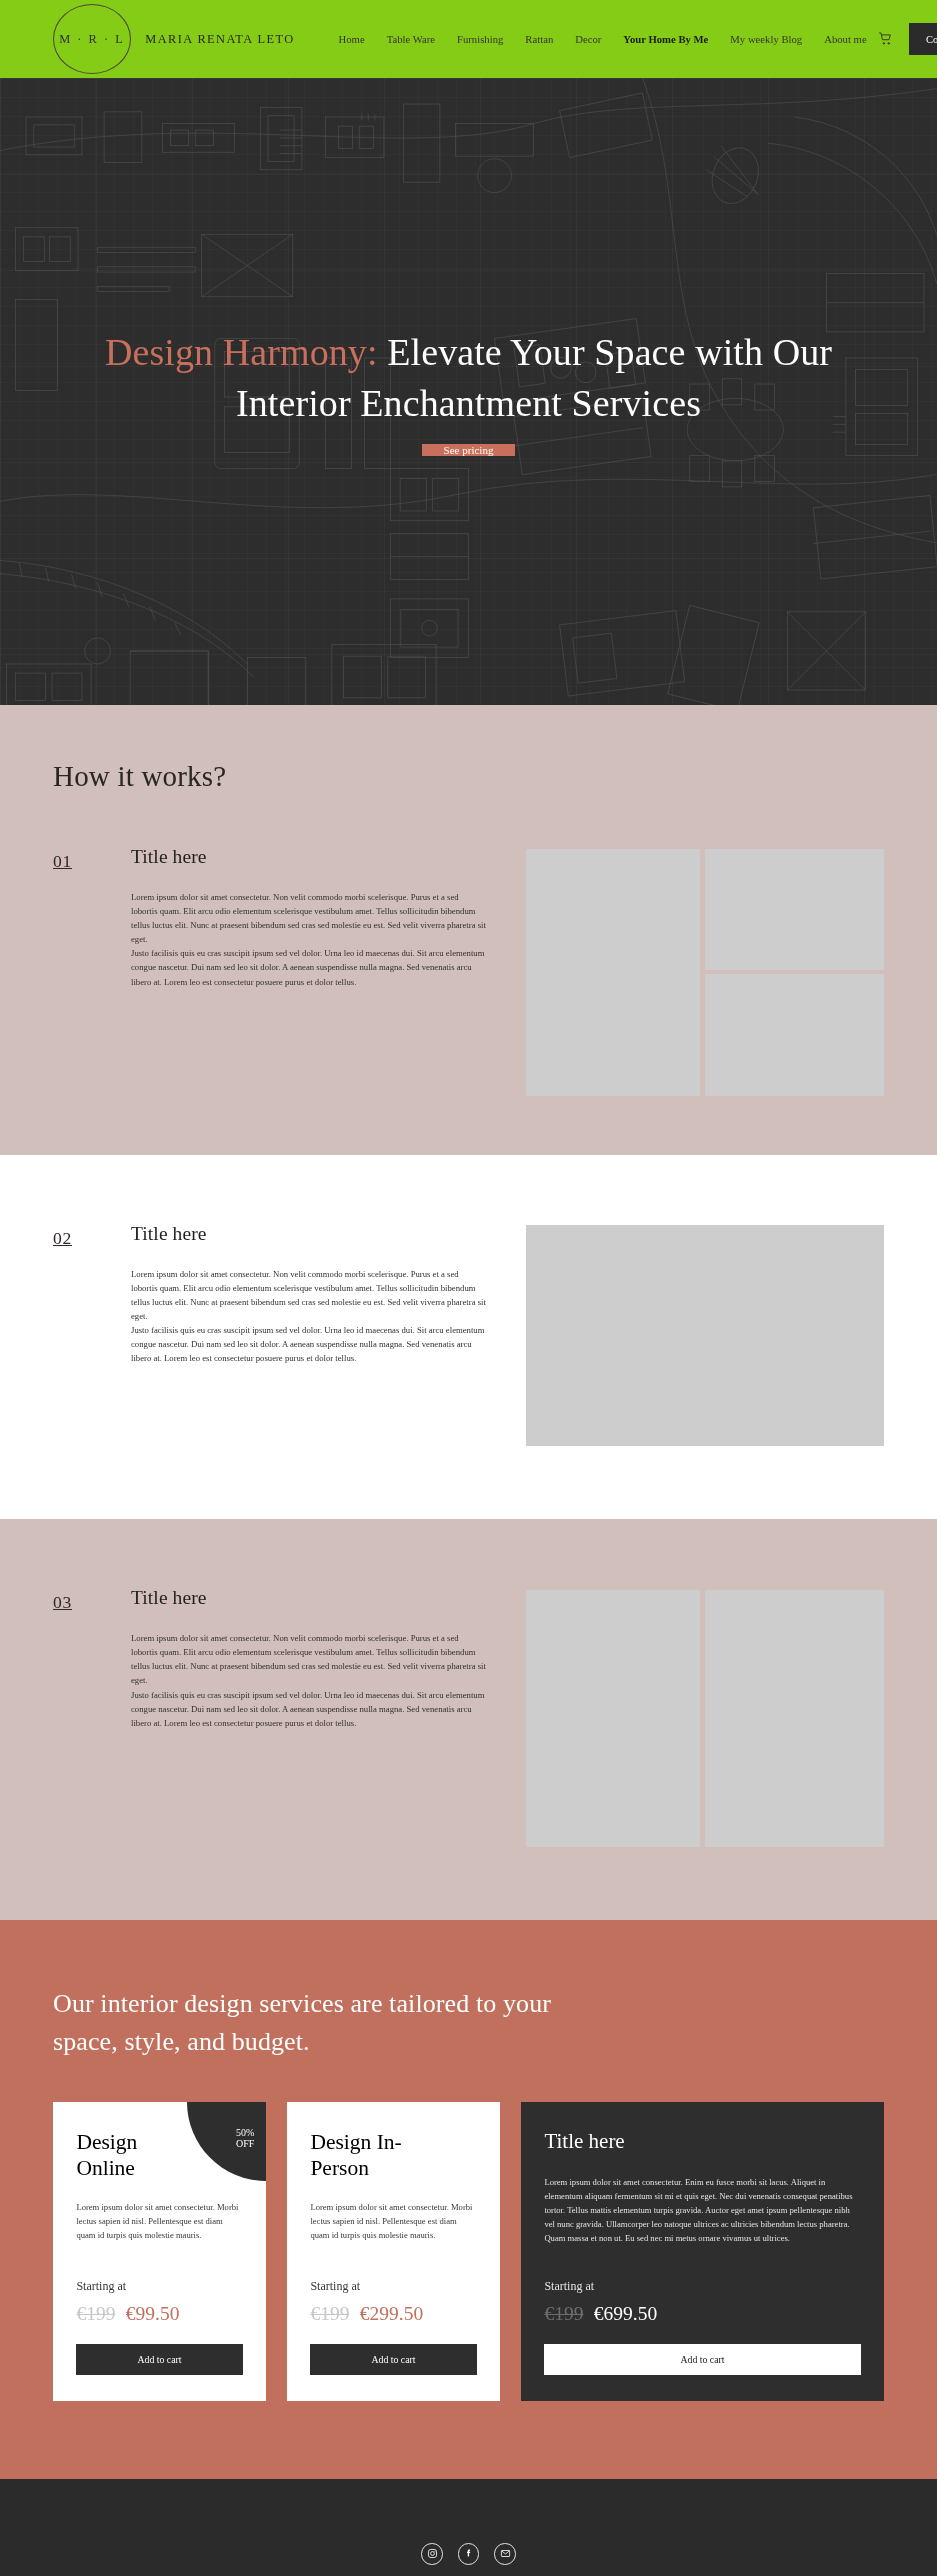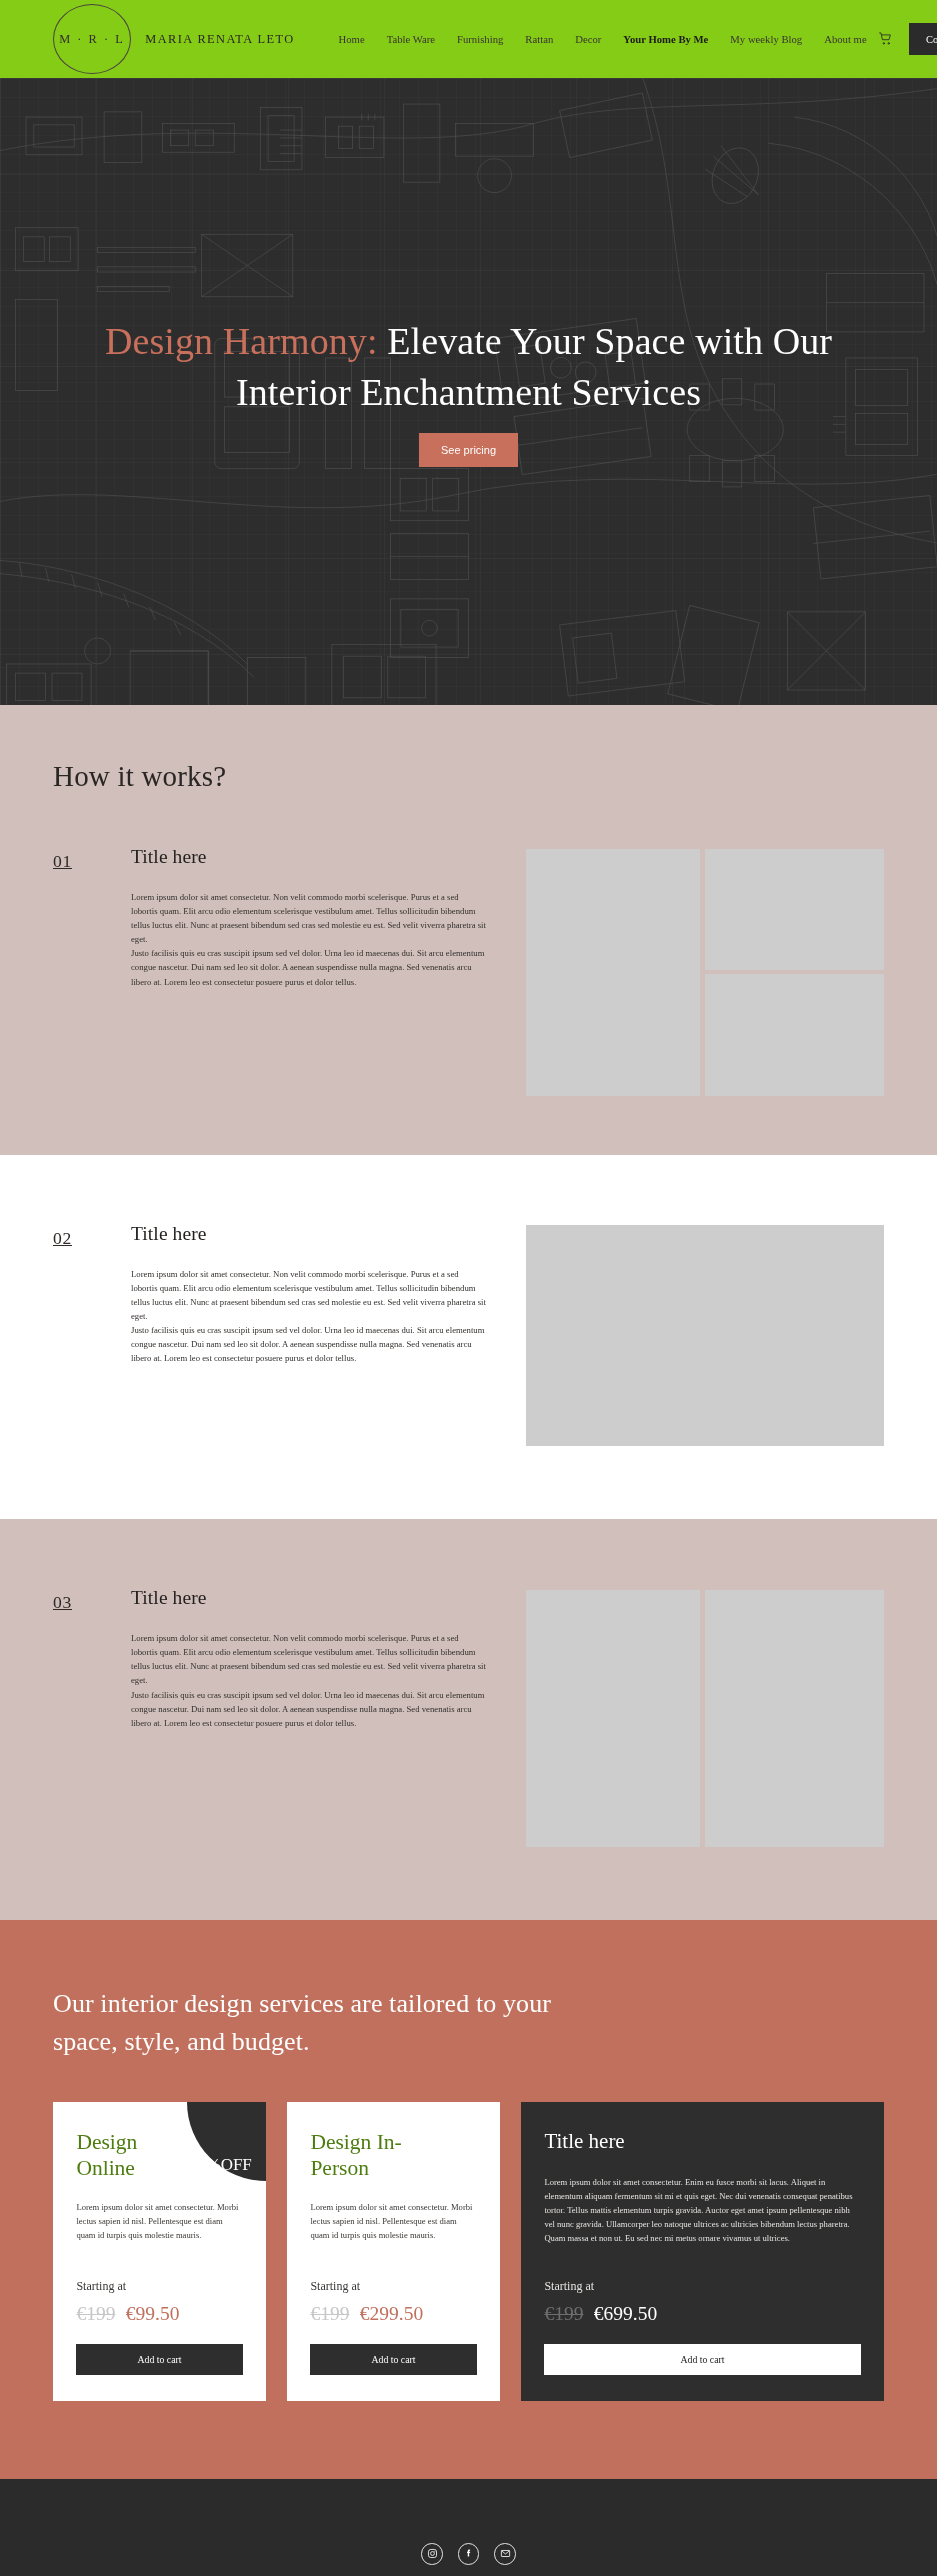--- a/index.html
+++ b/index.html
@@ -135,23 +135,23 @@
     letter-spacing: 0.1px;
   }
   .hero-accent { color: #c8705c; }
   .hero-cta {
     display: inline-block;
     margin-top: 16px;
     background: #c8705c;
     color: #ffffff;
     font-size: 11px;
     border: none;
-    padding: 11px 22px;
+    padding: 0 22px;
     cursor: pointer;
-    font-family: Liberation Sans, sans-serif;
+    font-family: Liberation Serif, serif;
   }
 
   
   .how-head {
     width: 937px;
     background: #d0bfba;
     padding: 55px 0 0 53px;
   }
   .how-title {
     font-size: 29px;
@@ -254,36 +254,36 @@
 
   .badge {
     position: absolute;
     top: 0; right: 0;
     width: 79px;
     height: 79px;
     background: #2e2e2e;
     border-bottom-left-radius: 79px;
     color: #ffffff;
     display: flex;
-    flex-direction: row;
+    flex-direction: column;
     align-items: flex-end;
     justify-content: center;
     padding: 0 11.7px 6.5px 0;
     line-height: 1.12;
-    font-size: 17px;
+    font-size: 10px;
     text-align: right;
   }
 
   .card-title {
     position: relative;
     z-index: 2;
     font-size: 21.5px;
     line-height: 1.22;
     font-weight: normal;
-    color: #4d7c0f;
+    color: #000000;
     max-width: 124px;
     margin-bottom: 19.5px;
   }
   .card-lg .card-title { color: #ffffff; max-width: none; font-size: 21px; margin-bottom: 22px; }
 
   .card-desc {
     font-size: 8.6px;
     line-height: 1.62;
     color: #3a3734;
     margin-bottom: 18px;

